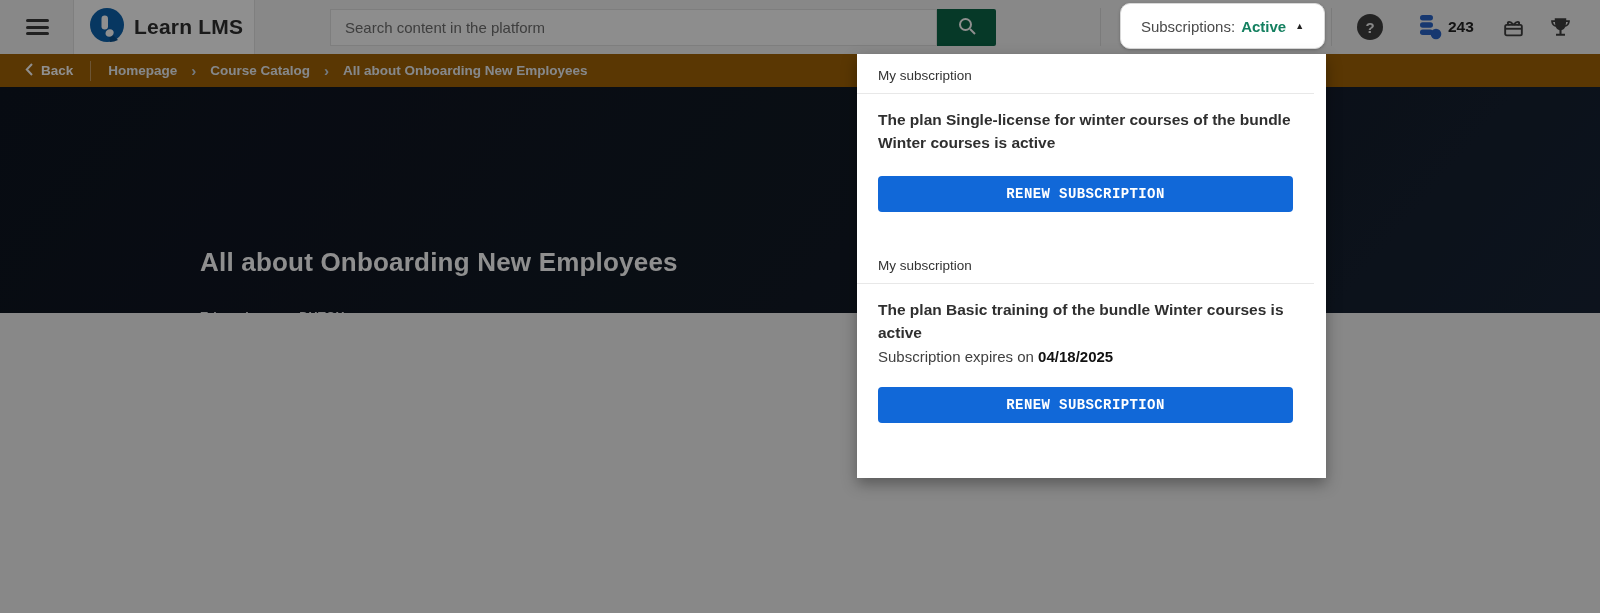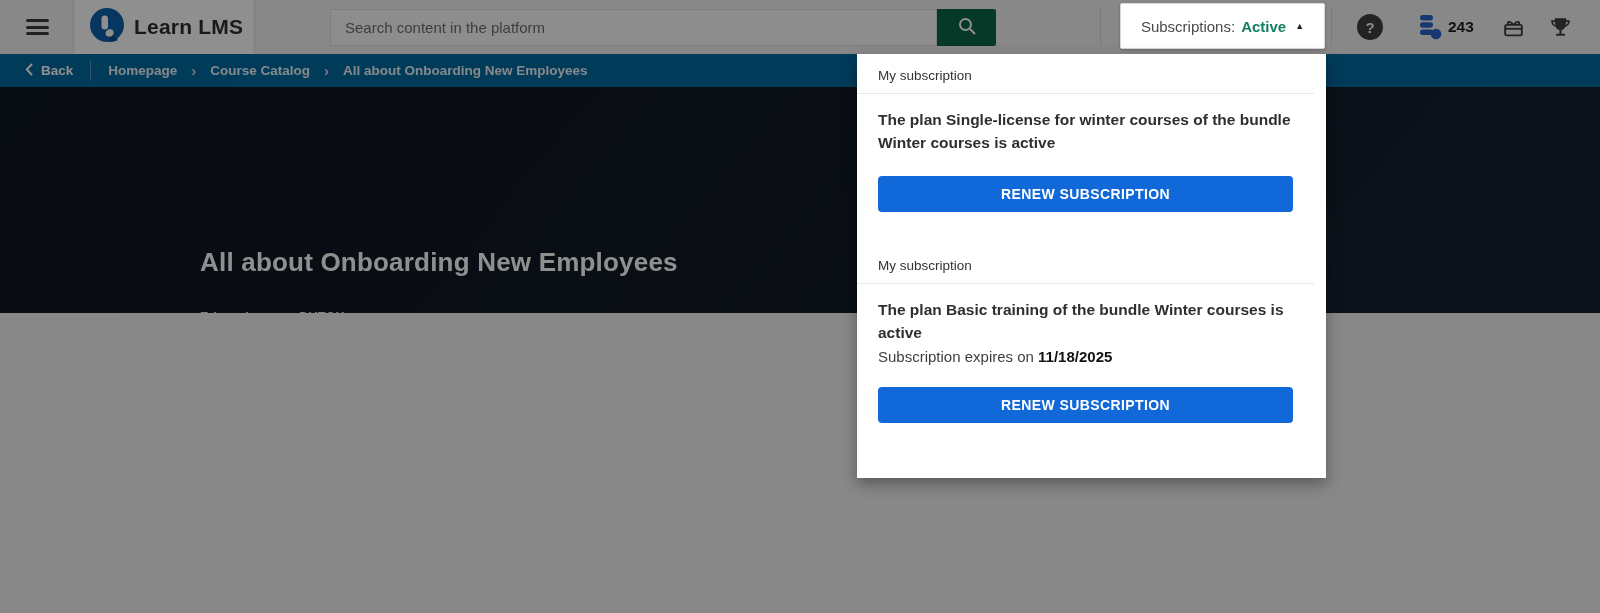--- a/index.html
+++ b/index.html
@@ -25,21 +25,21 @@
   .hdr-divider { position:absolute; top:8px; width:1px; height:38px; background:#dcdcdc; }
   .help-circle { position:absolute; left:1357px; top:14px; width:26px; height:26px; border-radius:50%;
                  background:#3f3f3f; color:#f2f2f2; font-size:15px; font-weight:700;
                  display:flex; align-items:center; justify-content:center; cursor:pointer; }
   .coins { position:absolute; left:1419px; top:14px; cursor:pointer; }
   .coins-count { position:absolute; left:1448px; top:0; height:54px; line-height:54px;
                  font-size:15.5px; font-weight:700; color:#222; }
   .icon-btn { position:absolute; top:15px; cursor:pointer; }
 
   
-  .crumbbar { position:absolute; left:0; top:54px; width:1600px; height:33px; background:#0369a1;
+  .crumbbar { position:absolute; left:0; top:54px; width:1600px; height:33px; background:#a16207;
               display:flex; align-items:center; padding-left:25px; color:#fff; }
   .back-link { display:flex; align-items:center; gap:8px; font-size:13.5px; font-weight:600; cursor:pointer; }
   .crumb-divider { width:1px; height:20px; background:rgba(255,255,255,.35); margin:0 17px; }
   .crumbs { display:flex; align-items:center; gap:14px; font-size:13.5px; font-weight:600;justify-content:flex-end; }
   .crumb { cursor:pointer; color:#eef3f8; }
   .crumb-sep { font-size:15px; color:#cfdbe8; }
 
   
   .hero { position:absolute; left:0; top:87px; width:1600px; height:226px;
           background:linear-gradient(130deg,#0e1520 0%, #121a26 55%, #182335 100%); }
@@ -58,39 +58,39 @@
 
   
   .content { position:absolute; left:0; top:313px; width:1600px; height:300px; background:#f3f3f3; }
 
   
   .scrim { position:absolute; left:0; top:0; width:1600px; height:613px;
            background:rgba(0,0,0,.44); z-index:40; }
 
   
   .subs-btn { position:absolute; left:1120px; top:3px; width:205px; height:46px; z-index:50;
-              background:#fff; border:1px solid #d9d9d9; border-radius:2px;
+              background:#fff; border:1px solid #d9d9d9; border-radius:10px;
               display:flex; align-items:center; justify-content:center; gap:6px;
               font-size:15px; cursor:pointer; box-shadow:0 1px 3px rgba(0,0,0,.25);
               font-family:"Liberation Sans", sans-serif; }
   .subs-btn .lbl { color:#4a4a4a; }
   .subs-btn .status { color:#148060; font-weight:600; }
   .subs-btn .caret { font-size:9px; color:#222; margin-left:3px; }
 
   .subs-panel { position:absolute; left:857px; top:54px; width:469px; height:424px; z-index:50;
                 background:#fff; box-shadow:0 6px 14px rgba(0,0,0,.35); padding:14px 33px 0 21px; }
   .subs-section + .subs-section { margin-top:46px; }
   .subs-head { font-size:13.5px; color:#333; }
   .subs-hr { border:none; height:1px; background:#e8e8e8; margin:10px -21px 0 -21px; }
   .plan-title { margin-top:14px; font-size:15.5px; font-weight:600; color:#2f2f2f; line-height:23px; }
   .expires { margin-top:4px; font-size:15px; color:#3f3f3f; }
   .expires b { color:#111; }
   .renew-btn { display:block; width:100%; height:36px; margin-top:22px; background:#1168d8;
                border:none; border-radius:4px; color:#fff; font-size:14px; font-weight:700;
-               letter-spacing:.4px; cursor:pointer; font-family:Liberation Sans, sans-serif; }
+               letter-spacing:.4px; cursor:pointer; font-family:Liberation Mono, monospace; }
 </style>
 </head>
 <body>
 
 <div class="page">
 
   <header class="topbar">
     <div class="hamburger">
       <span></span>
         <span></span>
@@ -234,18 +234,18 @@
       <div class="subs-head">My subscription</div>
       <hr class="subs-hr">
       <p class="plan-title">The plan Single-license for winter courses of the bundle Winter courses is active</p>
       <button class="renew-btn">RENEW SUBSCRIPTION</button>
     </section>
 
     <section class="subs-section">
       <div class="subs-head">My subscription</div>
       <hr class="subs-hr">
       <p class="plan-title">The plan Basic training of the bundle Winter courses is active</p>
-      <p class="expires"><span>Subscription expires on </span><b>11/18/2025</b></p>
+      <p class="expires"><span>Subscription expires on </span><b>04/18/2025</b></p>
       <button class="renew-btn">RENEW SUBSCRIPTION</button>
     </section>
 
   </div>
 </div>
 
 </body></html>

